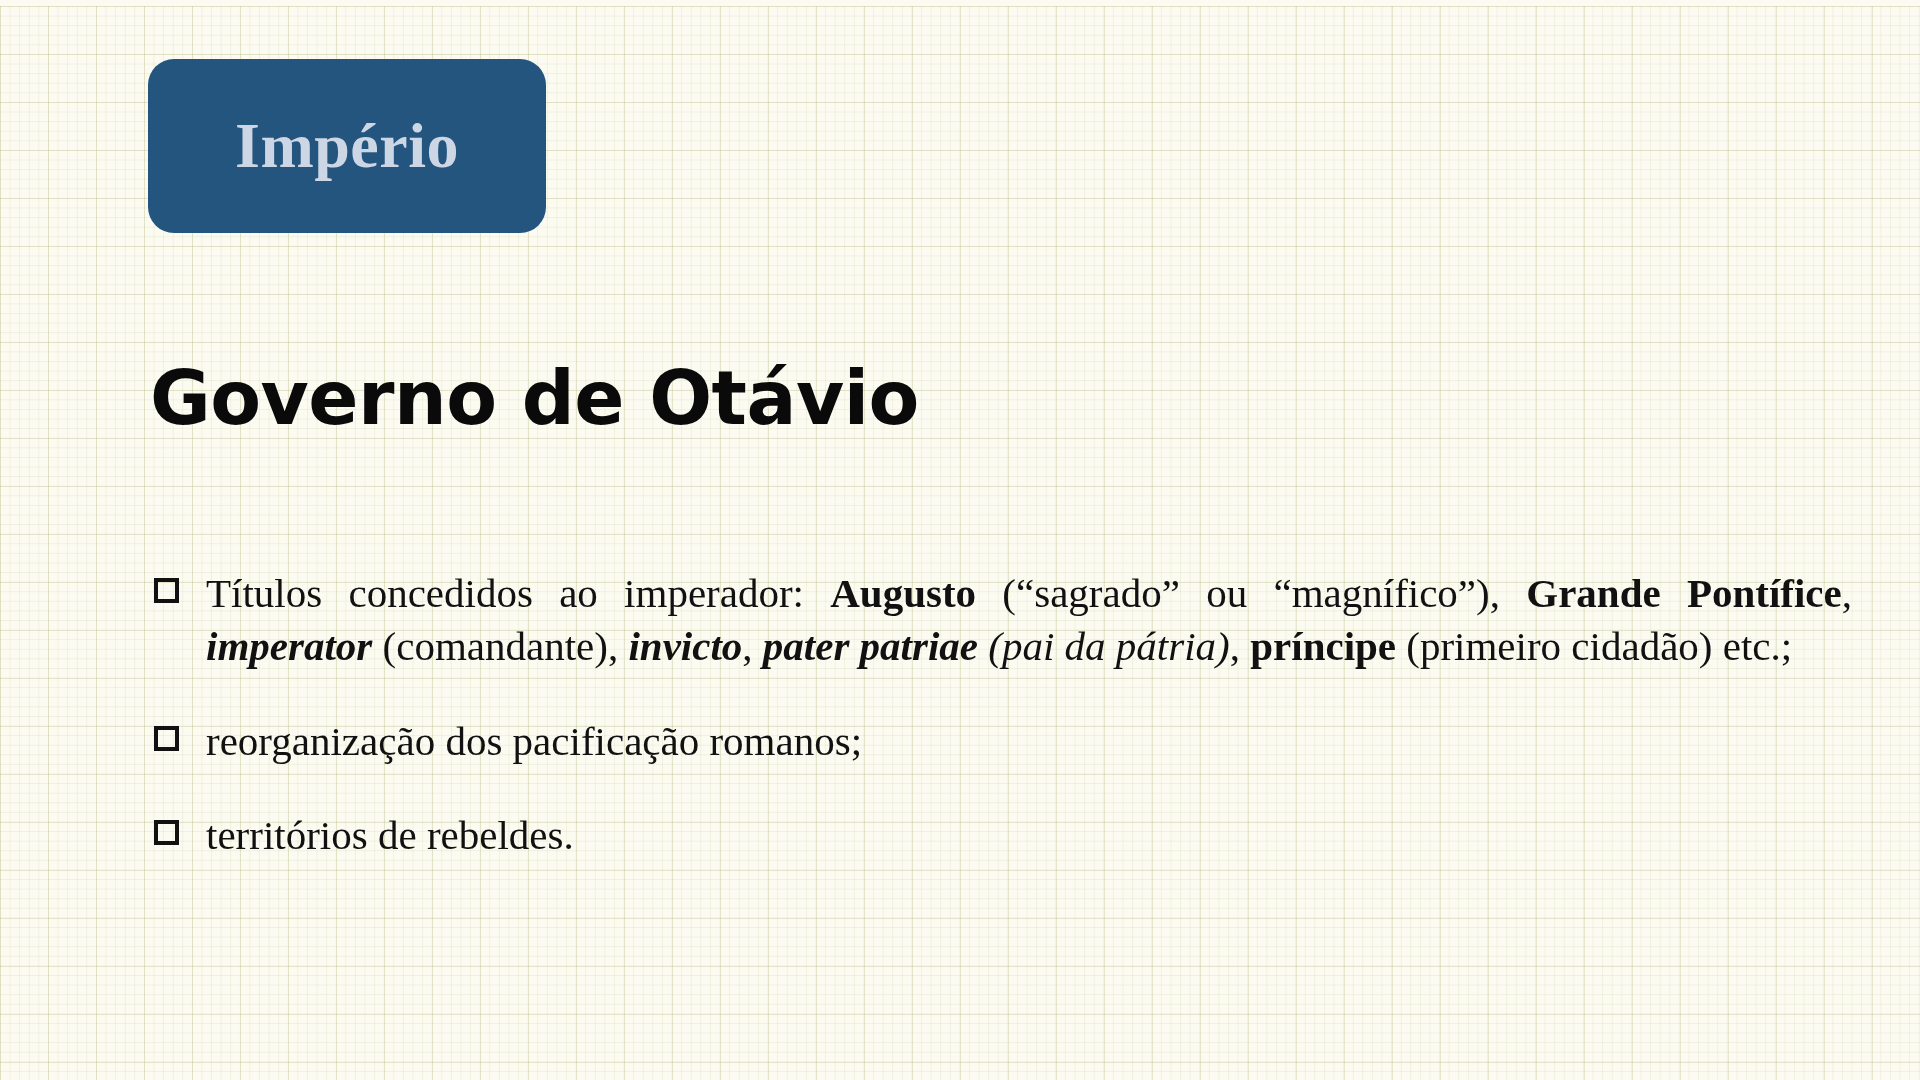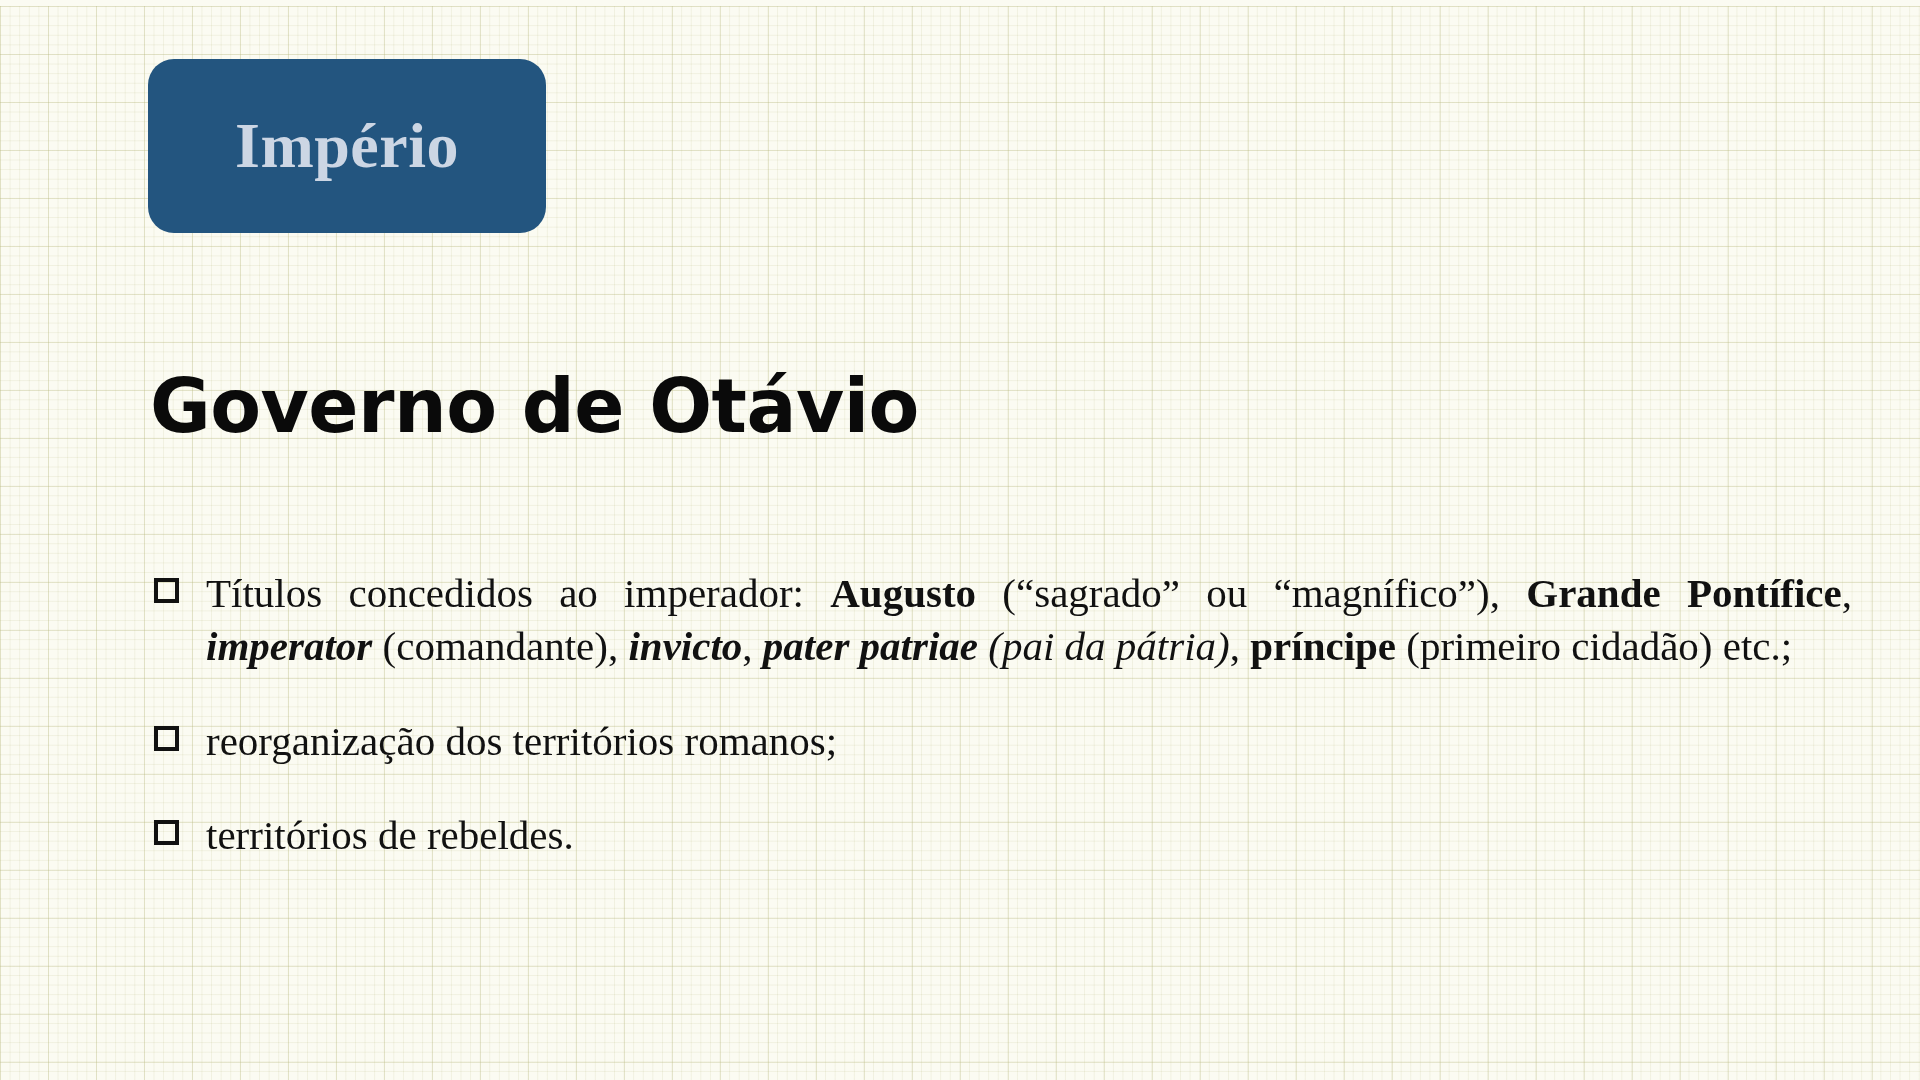--- a/index.html
+++ b/index.html
@@ -51,21 +51,21 @@
     font-size: 64px;
     line-height: 1;
     color: #ccd6e4;
     letter-spacing: 0.5px;
   }
 
   
   #slide-title {
     position: absolute;
     left: 150px;
-    top: 312px;
+    top: 304px;
     font-family: "DejaVu Sans", sans-serif;
     font-weight: bold;
     font-size: 74px;
     line-height: 1.05;
     color: #0a0a0a;
     letter-spacing: -0.5px;
   }
 
   
   #bullet-list {
@@ -122,18 +122,18 @@
 <div id="slide">
 
   <div id="topic-chip">
     <span class="chip-text">Império</span>
   </div>
 
   <h1 id="slide-title">Governo de Otávio</h1>
 
   <div id="bullet-list">
       <p class="bullet-item item-0 justified"><span class="box-icon"></span><span>Títulos concedidos ao imperador: </span><span class="b">Augusto</span><span> (“sagrado” ou “magnífico”), </span><span class="b">Grande Pontífice</span><span>, </span><span class="bi">imperator</span><span> (comandante), </span><span class="bi">invicto</span><span>, </span><span class="bi">pater patriae</span><span class="i"> (pai da pátria)</span><span>, </span><span class="b">príncipe</span><span> (primeiro cidadão) etc.;</span></p>
-      <p class="bullet-item item-1"><span class="box-icon"></span><span>reorganização dos territórios romanos;</span></p>
+      <p class="bullet-item item-1"><span class="box-icon"></span><span>reorganização dos pacificação romanos;</span></p>
       <p class="bullet-item item-2"><span class="box-icon"></span></p>
       <p class="bullet-item item-3"><span class="box-icon"></span><span>territórios de rebeldes.</span></p>
     </div>
 
 </div>
 
 </body></html>

